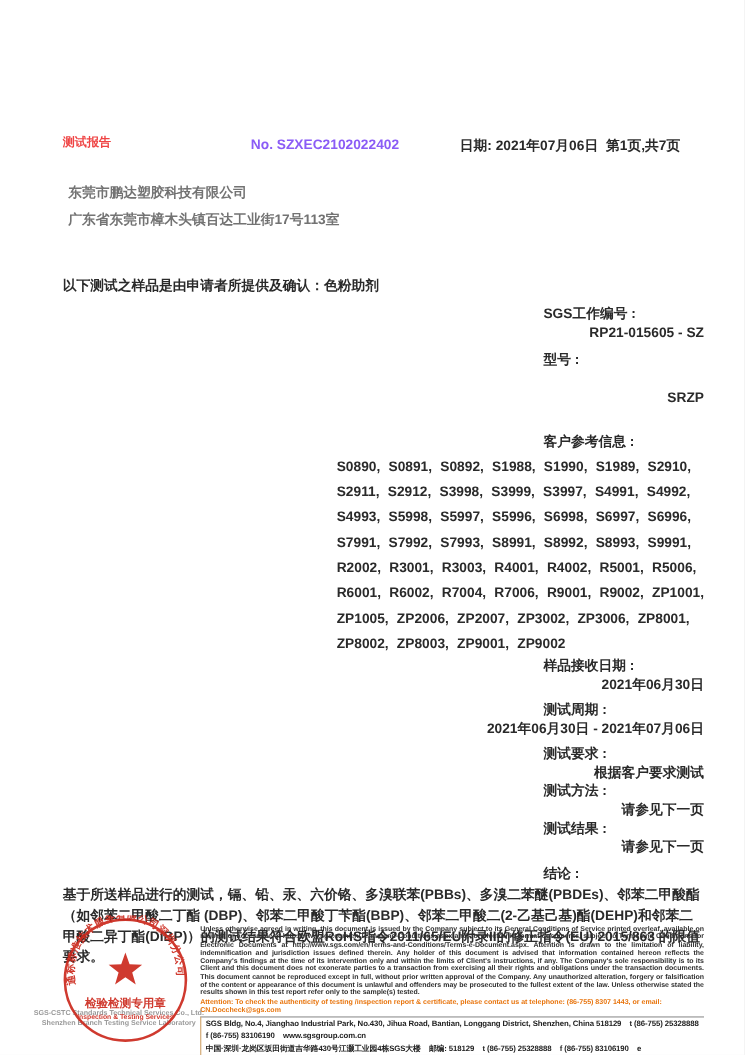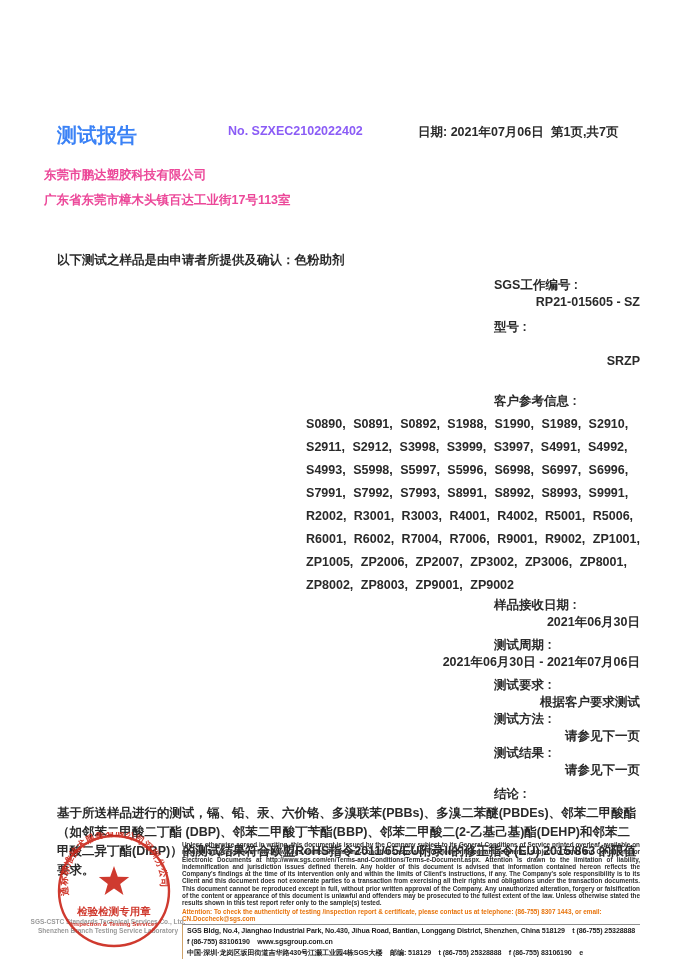--- a/index.html
+++ b/index.html
@@ -11,26 +11,26 @@
   
   .logo-block{position:absolute;left:0;top:0;width:260px;height:120px;}
   .sgs-text{
     position:absolute;left:75px;top:22px;font-size:56px;line-height:58px;
     font-weight:bold;color:#8d8d8d;letter-spacing:-3px;
   }
   .logo-vline{position:absolute;left:183px;top:30px;width:2px;height:72px;background:#e07b00;}
   .logo-hline{position:absolute;left:57px;top:88px;width:150px;height:2px;background:#e07b00;}
   
   .header-row{position:absolute;top:122px;left:0;width:677px;height:20px;}
-  .h-title{position:absolute;left:57px;top:0;font-size:20px;font-weight:bold;color:#3b82f6;}
+  .h-title{position:absolute;left:57px;top:0;font-size:11px;font-weight:bold;color:#ef4444;}
   .h-no{position:absolute;left:228px;top:2px;font-size:12.5px;font-weight:bold;color:#8b5cf6;}
   .h-date{position:absolute;left:418px;top:2px;font-size:12.5px;font-weight:bold;color:#2a2a2a;}
   .h-page{position:absolute;left:551px;top:2px;font-size:12.5px;font-weight:bold;color:#2a2a2a;}
   
-  .company-block{position:absolute;left:44px;top:163px;font-size:12.5px;font-weight:bold;color:#ec4899;line-height:25px;}
+  .company-block{position:absolute;left:62px;top:163px;font-size:12.5px;font-weight:bold;color:#737373;line-height:25px;}
   
   .intro{position:absolute;left:57px;top:252px;font-size:12.5px;font-weight:bold;color:#2a2a2a;}
   
   .fields{position:absolute;left:57px;top:277px;width:583px;font-size:12.5px;color:#2a2a2a;}
   .frow{display:flex;align-items:flex-end;flex-direction:column;}
   .flabel{width:146px;flex-shrink:0;font-weight:bold;line-height:17px;}
   .fvalue{flex:1;font-weight:bold;line-height:17px;}
   .mb8{margin-bottom:8px;} .mb6{margin-bottom:6px;} .mb5{margin-bottom:0;} .mb4{margin-bottom:20px;gap:17px;} .mb0{margin-bottom:0;}
   .ref-line{line-height:23px;font-weight:bold;word-spacing:4px;}
   .conclusion-text{line-height:19px;font-weight:bold;}

